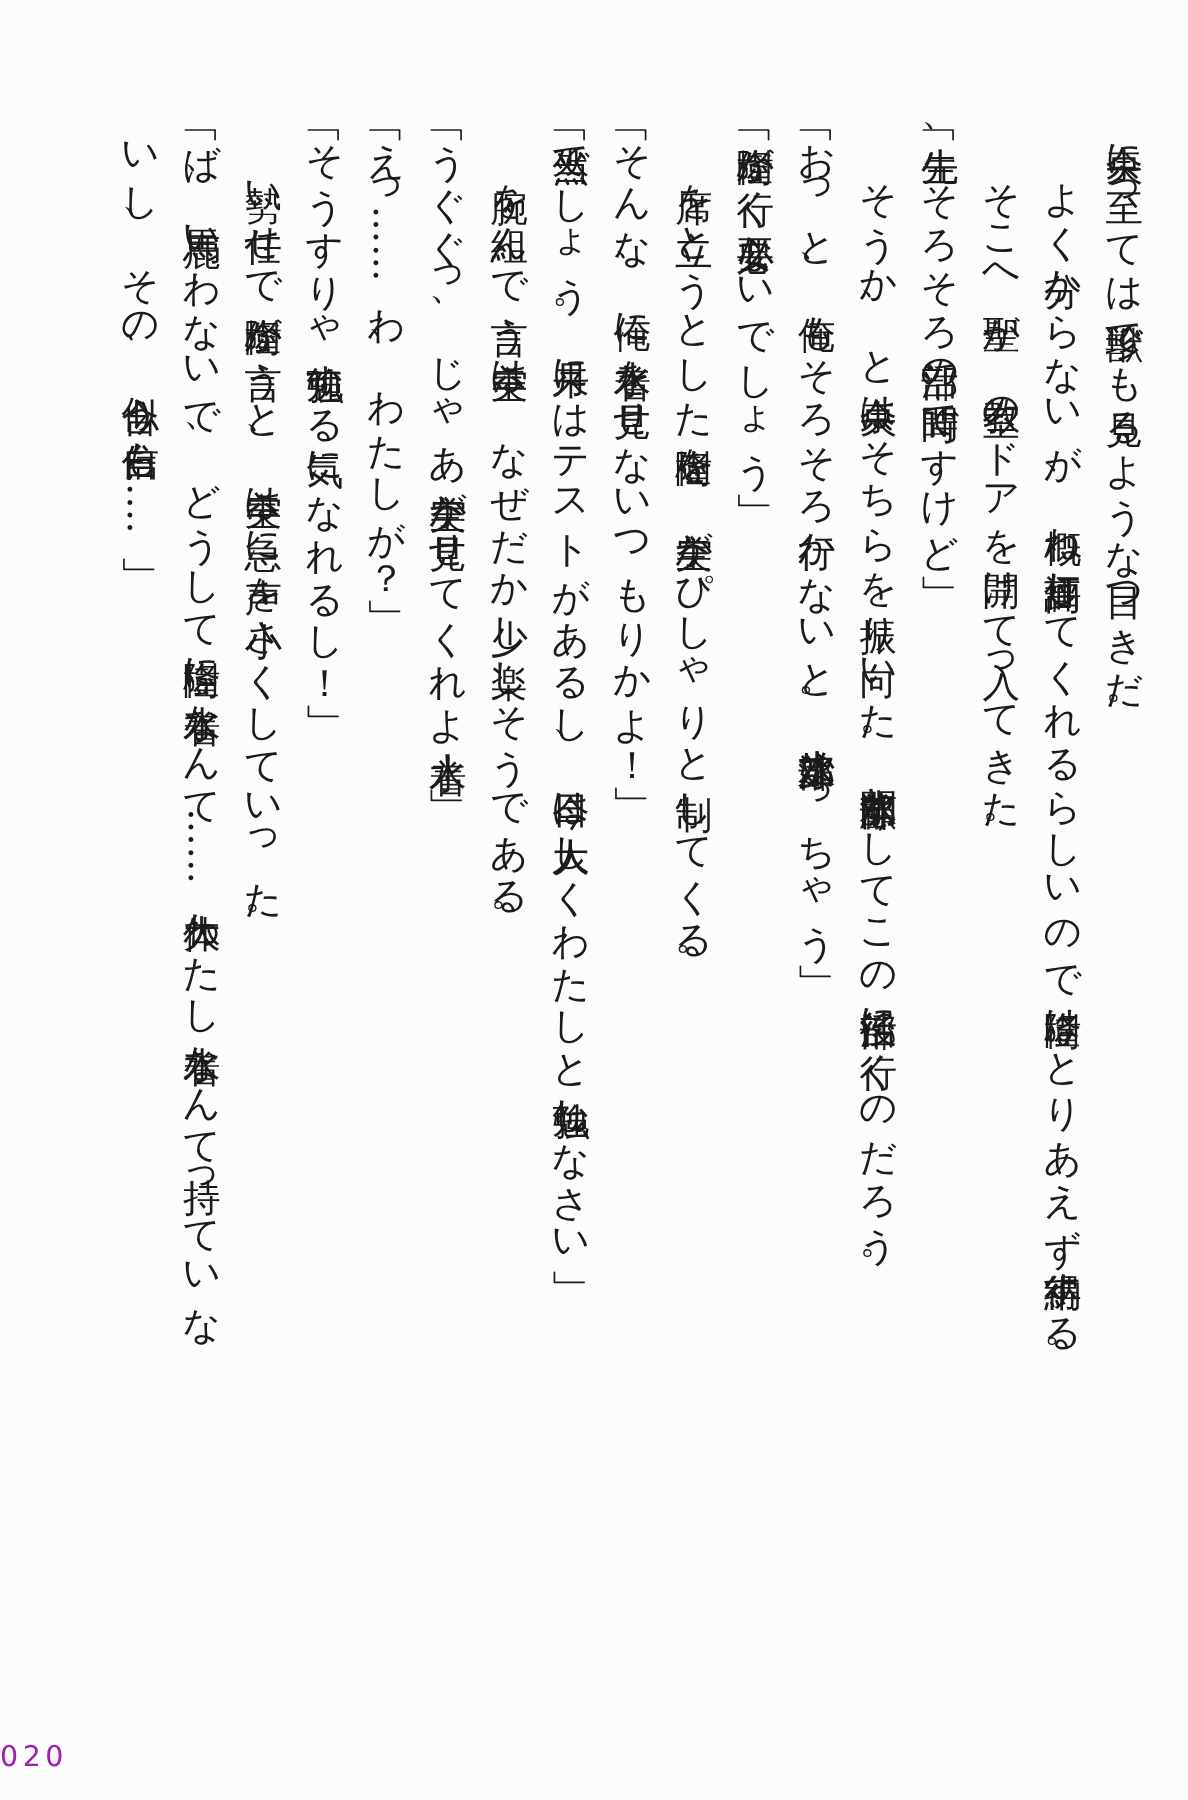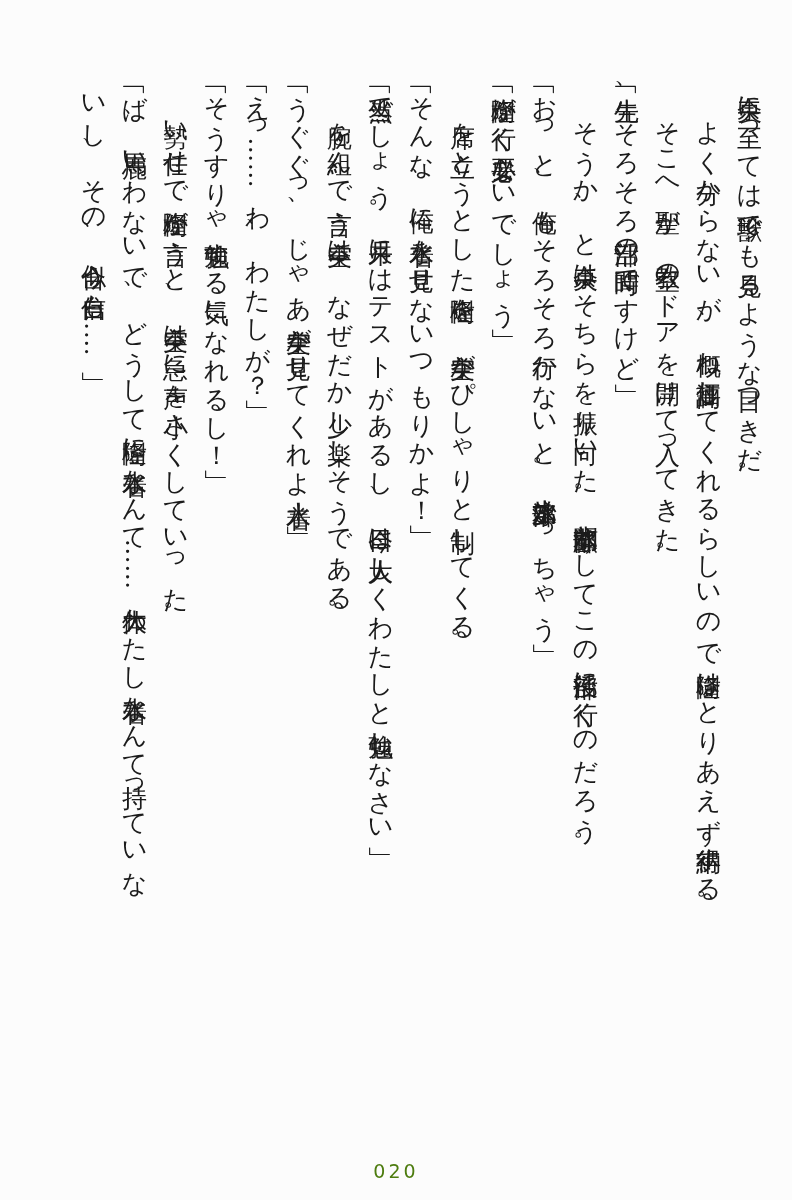--- a/index.html
+++ b/index.html
@@ -32,25 +32,24 @@
     white-space: nowrap;
   }
   .vline.indent {
     text-indent: 26px;      
   }
   .page-number {
     position: absolute;
     left: 0;
     right: 0;
     top: 1160px;
-    text-align: center;
     font-family: "DejaVu Sans", "Liberation Sans", sans-serif;
     font-size: 19px;
     letter-spacing: 3px;
-    color: #4d7c0f;
+    color: #a21caf;
   }
 </style>
 </head>
 <body>
 
 <div class="page">
 
   <div class="text-block">
       <div class="vline">奈央に至っては珍獣でも見るような目つきだ。</div>
       <div class="vline indent">よく分からないが、概ね高評価してくれるらしいので隆樹はとりあえず納得する。</div>

